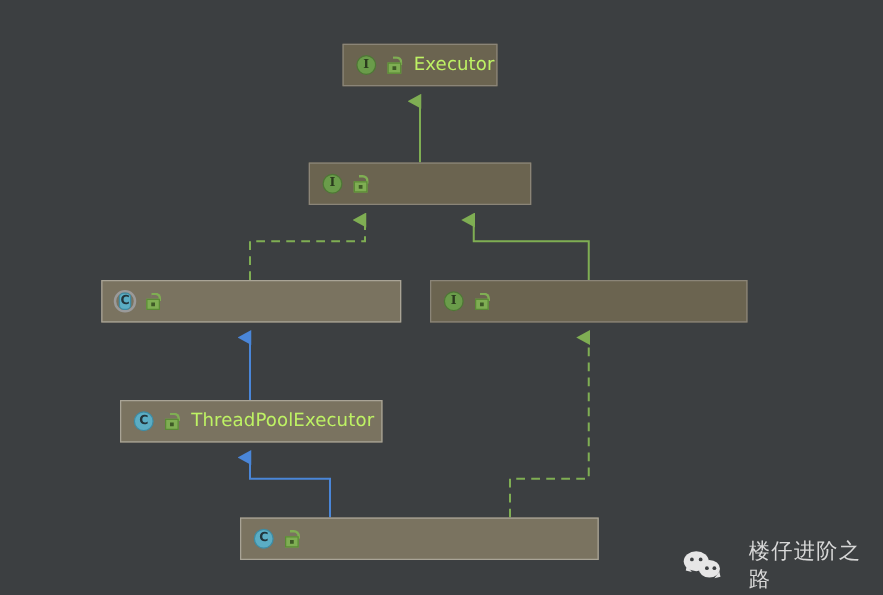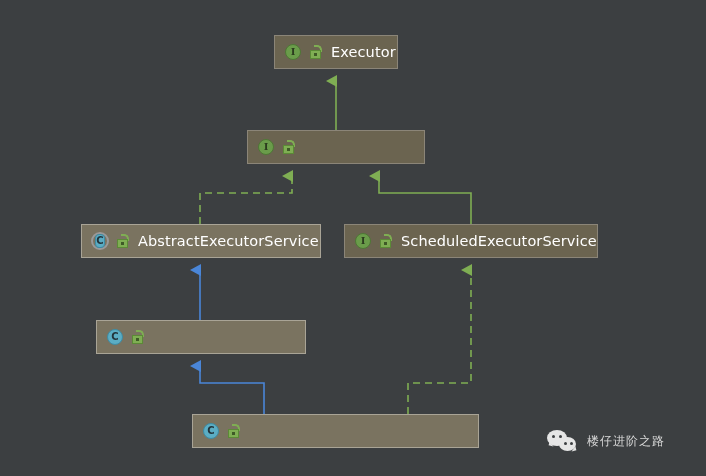--- a/index.html
+++ b/index.html
@@ -32,21 +32,21 @@
     border: 1px solid #8b8578;
     padding: 0 12px 0 9px;
     height: 34px;
     white-space: nowrap;
   }
   .node.selected {
     background: #7a7360;
     border-color: #a9a496;
   }
   .node-label {
-    color: #ffffff;
+    color: #bef264;
     font-size: 14.5px;
     letter-spacing: 0.1px;
     margin-left: 8px;
   }
   
   .icon-kind {
     position: relative;
     width: 18px;
     height: 18px;
     flex: 0 0 18px;
@@ -150,22 +150,22 @@
     background: #3f5a27;
   }
   
   #watermark {
     position: absolute;
     display: flex;
     align-items: center;
   }
   #watermark .wm-text {
     color: #d8d8d8;
-    font-size: 12px;
-    margin-left: 10px;
+    font-size: 17px;
+    margin-left: 22px;
     letter-spacing: 1px;
     font-family: "DejaVu Sans", "Liberation Sans", sans-serif;
   }
   .wechat-icon {
     position: relative;
     width: 30px;
     height: 24px;
     flex: 0 0 30px;
   }
   .wechat-icon .bub {
@@ -271,46 +271,45 @@
     <span class="icon-kind kind-abstract">
       <span class="ring"></span>
       <span class="disc"></span>
       <span class="glyph">C</span>
     </span>
     <span class="icon-vis">
       <span class="shackle"></span>
       <span class="body"></span>
       <span class="keyhole"></span>
     </span>
-    <span class="node-label">AbstractExecutorService</span>
   </div>
 
   <div class="node" style="left:344px; top:224px; width:254px;">
     <span class="icon-kind kind-interface">
       <span class="disc"></span>
       <span class="glyph">I</span>
     </span>
     <span class="icon-vis">
       <span class="shackle"></span>
       <span class="body"></span>
       <span class="keyhole"></span>
     </span>
-    <span class="node-label">ScheduledExecutorService</span>
   </div>
 
   <div class="node selected" style="left:96px; top:320px; width:210px;">
     <span class="icon-kind kind-class">
       <span class="disc"></span>
       <span class="glyph">C</span>
     </span>
     <span class="icon-vis">
       <span class="shackle"></span>
       <span class="body"></span>
       <span class="keyhole"></span>
     </span>
+    <span class="node-label">ThreadPoolExecutor</span>
   </div>
 
   <div class="node selected" style="left:192px; top:414px; width:287px;">
     <span class="icon-kind kind-class">
       <span class="disc"></span>
       <span class="glyph">C</span>
     </span>
     <span class="icon-vis">
       <span class="shackle"></span>
       <span class="body"></span>

